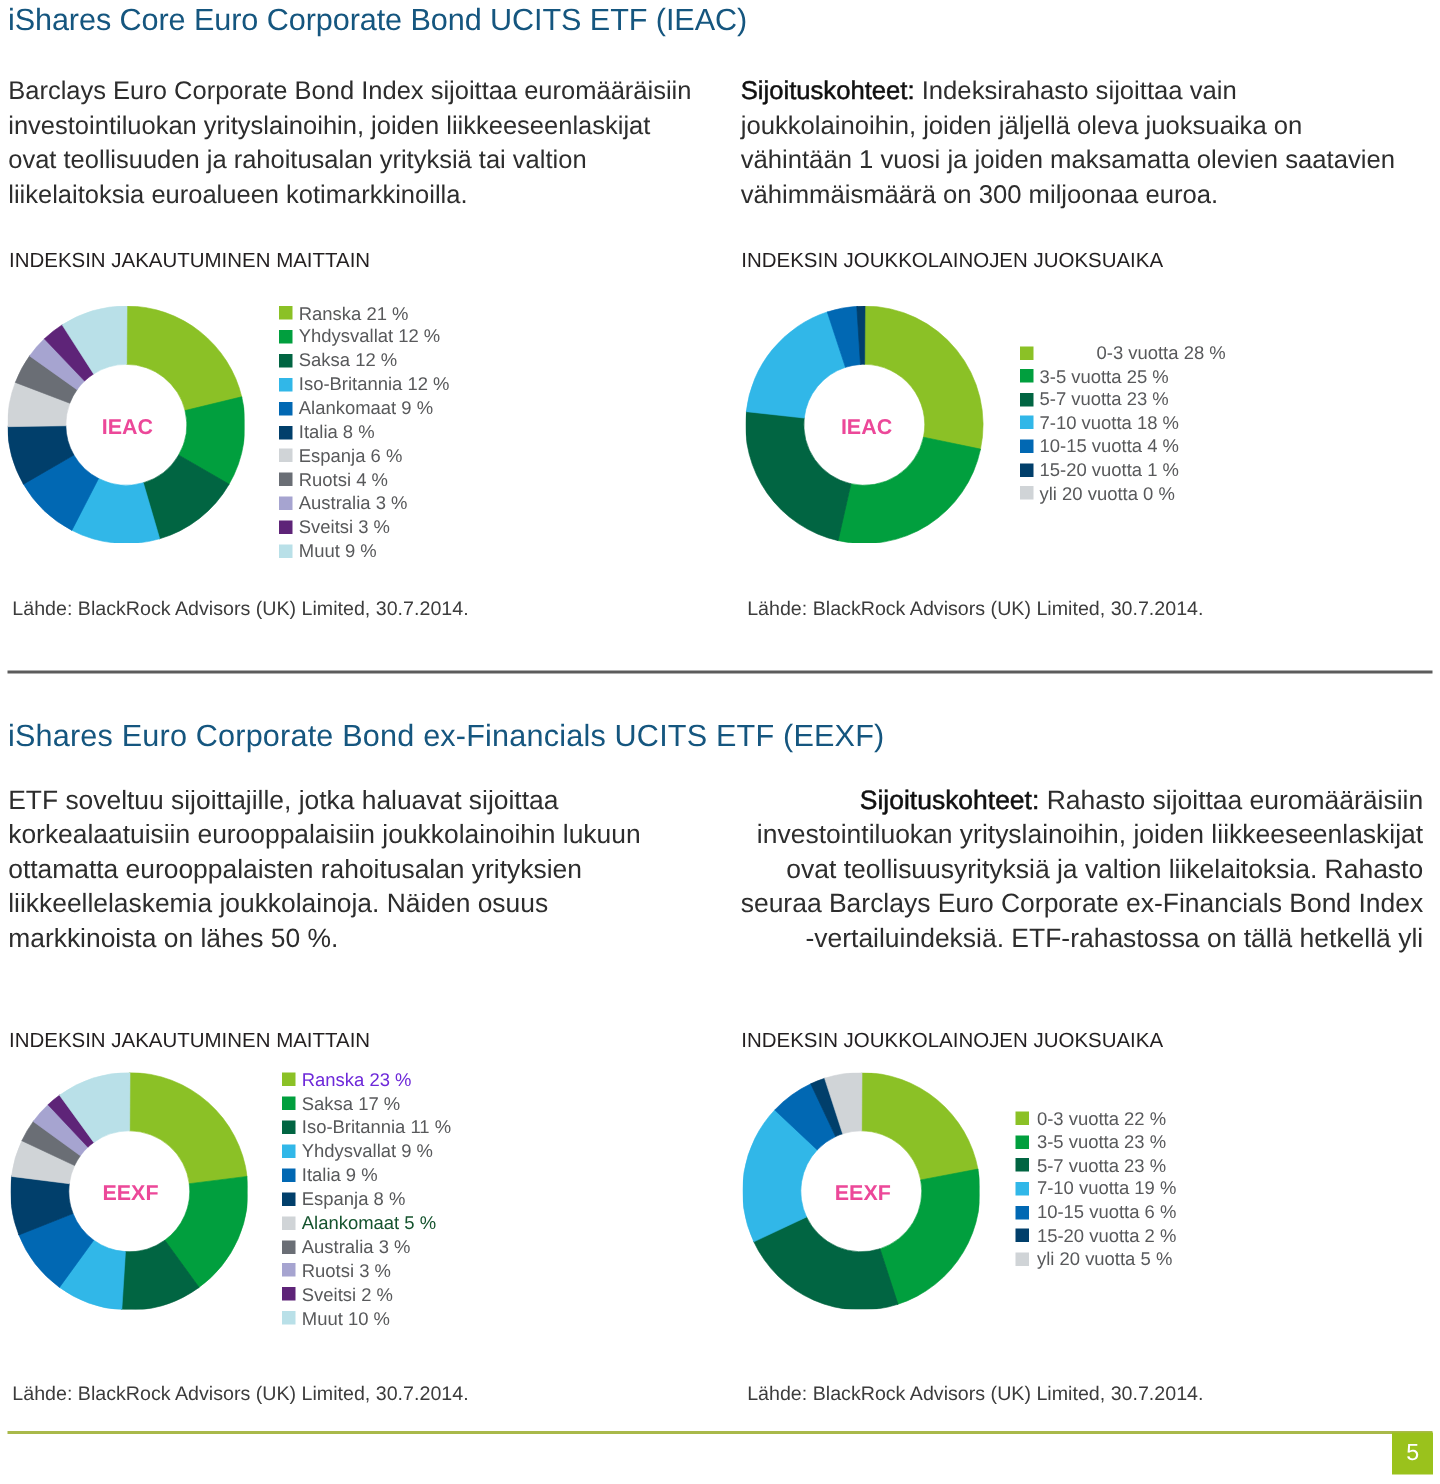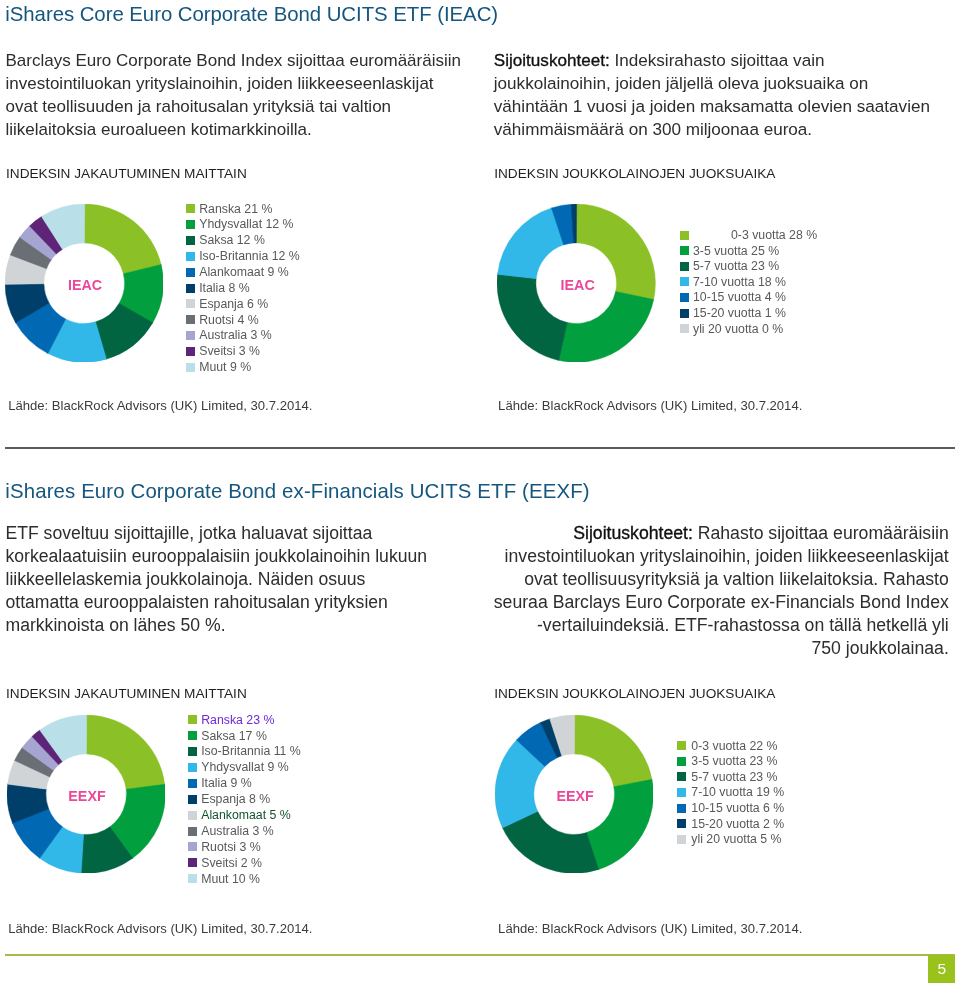--- a/index.html
+++ b/index.html
@@ -78,32 +78,31 @@
 <div class="abs src" style="left:8.2px;top:397.86px;">Lähde: BlackRock Advisors (UK) Limited, 30.7.2014.</div>
 <div class="abs src" style="left:498.1px;top:397.86px;">Lähde: BlackRock Advisors (UK) Limited, 30.7.2014.</div>
 
 <div class="rule" style="left: 5px; top: 446.9px; width: 950px; height: 2px; background: rgb(92, 92, 92);"></div>
 
 <div class="abs title" style="left: 5.3px; top: 477.73px; letter-spacing: 0.13px; color: rgb(21, 86, 127);">iShares Euro Corporate Bond ex-Financials UCITS ETF (EEXF)</div>
 
 <div class="abs" style="left: 5.5px; top: 522.4px; color: rgb(45, 45, 45);">
   <div class="para p-s2l">ETF soveltuu sijoittajille, jotka haluavat sijoittaa</div>
   <div class="para p-s2l">korkealaatuisiin eurooppalaisiin joukkolainoihin lukuun</div>
+  <div class="para p-s2l">ottamatta eurooppalaisten rahoitusalan yrityksien</div>
   <div class="para p-s2l">liikkeellelaskemia joukkolainoja. Näiden osuus</div>
-  <div class="para p-s2l">ottamatta eurooppalaisten rahoitusalan yrityksien</div>
   <div class="para p-s2l">markkinoista on lähes 50 %.</div>
 </div>
 
 <div class="abs" style="left: 493.8px; top: 522.39px; color: rgb(45, 45, 45); text-align: right;">
   <div class="para p-s2r"><b>Sijoituskohteet:</b><span> Rahasto sijoittaa euromääräisiin</span></div>
   <div class="para p-s2r">investointiluokan yrityslainoihin, joiden liikkeeseenlaskijat</div>
   <div class="para p-s2r">ovat teollisuusyrityksiä ja valtion liikelaitoksia. Rahasto</div>
   <div class="para p-s2r">seuraa Barclays Euro Corporate ex-Financials Bond Index</div>
   <div class="para p-s2r">-vertailuindeksiä. ETF-rahastossa on tällä hetkellä yli</div>
-  <div class="para p-s2r">750 joukkolainaa.</div>
 </div>
 
 <div class="abs chead" style="left:6px;top:685.79px;">INDEKSIN JAKAUTUMINEN MAITTAIN</div>
 <div class="abs chead" style="left:494.2px;top:685.79px;">INDEKSIN JOUKKOLAINOJEN JUOKSUAIKA</div>
 
 <div class="abs" id="chart-eexf-countries" style="left: 6.6px; top: 715.1px; width: 158.4px; height: 158.4px;">
       <svg width="158.4" height="158.4" viewBox="0 0 158.4 158.4" style="display:block">
         <path fill="#8bc126" stroke="#8bc126" stroke-width="0.4" shape-rendering="geometricPrecision" d="M 79.2 0 A 79.2 79.2 0 0 1 157.83465480328007 69.75378044035698 L 119.21233066379023 74.39340090588871 A 40.3 40.3 0 0 0 79.2 38.900000000000006 Z"></path>
         <path fill="#009f3e" stroke="#009f3e" stroke-width="0.4" shape-rendering="geometricPrecision" d="M 157.77548434410664 69.2736079017071 A 79.2 79.2 0 0 1 125.36031916447646 143.5573223078281 L 102.68814220111618 111.94747587128121 A 40.3 40.3 0 0 0 119.18222246297346 74.14907068735855 Z"></path>
         <path fill="#006542" stroke="#006542" stroke-width="0.4" shape-rendering="geometricPrecision" d="M 125.75259198156388 143.27414595449585 A 79.2 79.2 0 0 1 73.74423605198804 158.21186391766474 L 76.42389789008988 119.40426913992285 A 40.3 40.3 0 0 0 102.88774566738667 111.80338487331039 Z"></path>

